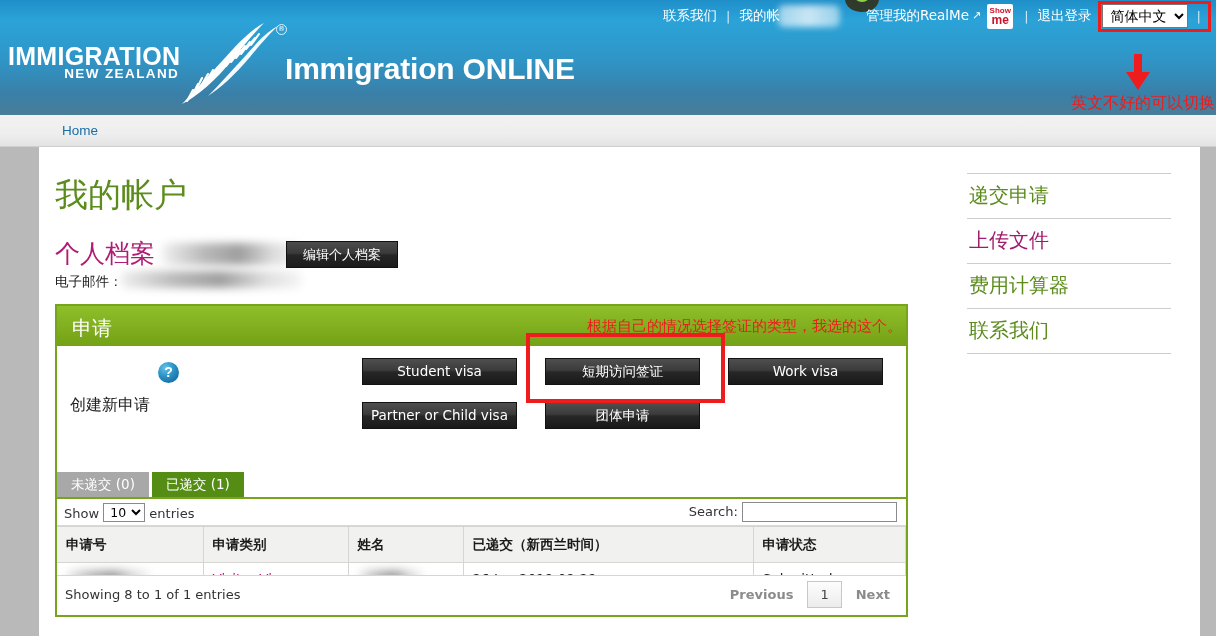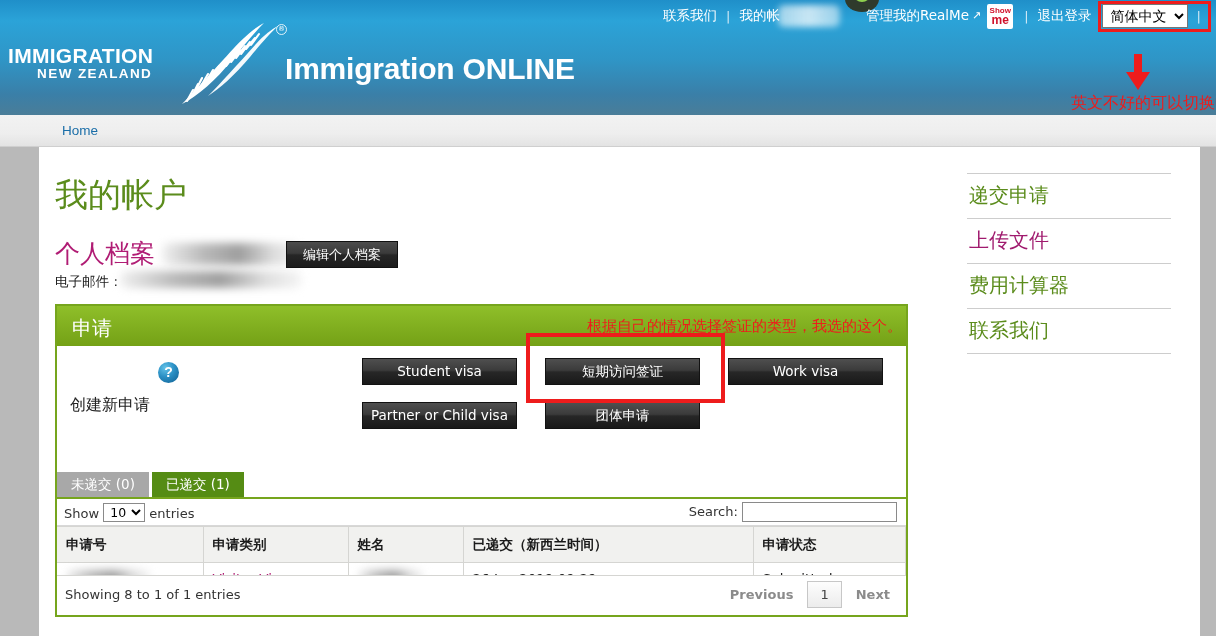--- a/index.html
+++ b/index.html
@@ -25,21 +25,21 @@
     position:absolute; left:8px; top:18px;
     width:560px; height:80px;
   }
   .inz-mark {
     position:absolute; left:0px; top:28px;
     color:#fff;
     font-family:"Liberation Sans",sans-serif;
     font-weight:bold;
     letter-spacing:0.4px;
   }
-  .inz-mark .l1 { font-size:21px; line-height:20px; letter-spacing:0.3px;}
+  .inz-mark .l1 { font-size:25px; line-height:20px; letter-spacing:0.3px;}
   .inz-mark .l2 { font-size:13.5px; line-height:15px; letter-spacing:1.4px; text-align:right; padding-right:1px;}
   .fern { position:absolute; left:160px; top:0px; width:120px; height:90px; }
   .reg-mark {
     position:absolute; left:268px; top:6px;
     width:11px; height:11px; border:1px solid rgba(255,255,255,.85);
     border-radius:50%; color:#fff; font-size:7px; line-height:9px; text-align:center;
   }
   .io-title {
     position:absolute; left:285px; top:52px;
     color:#ffffff; font-size:30px; font-weight:bold;

